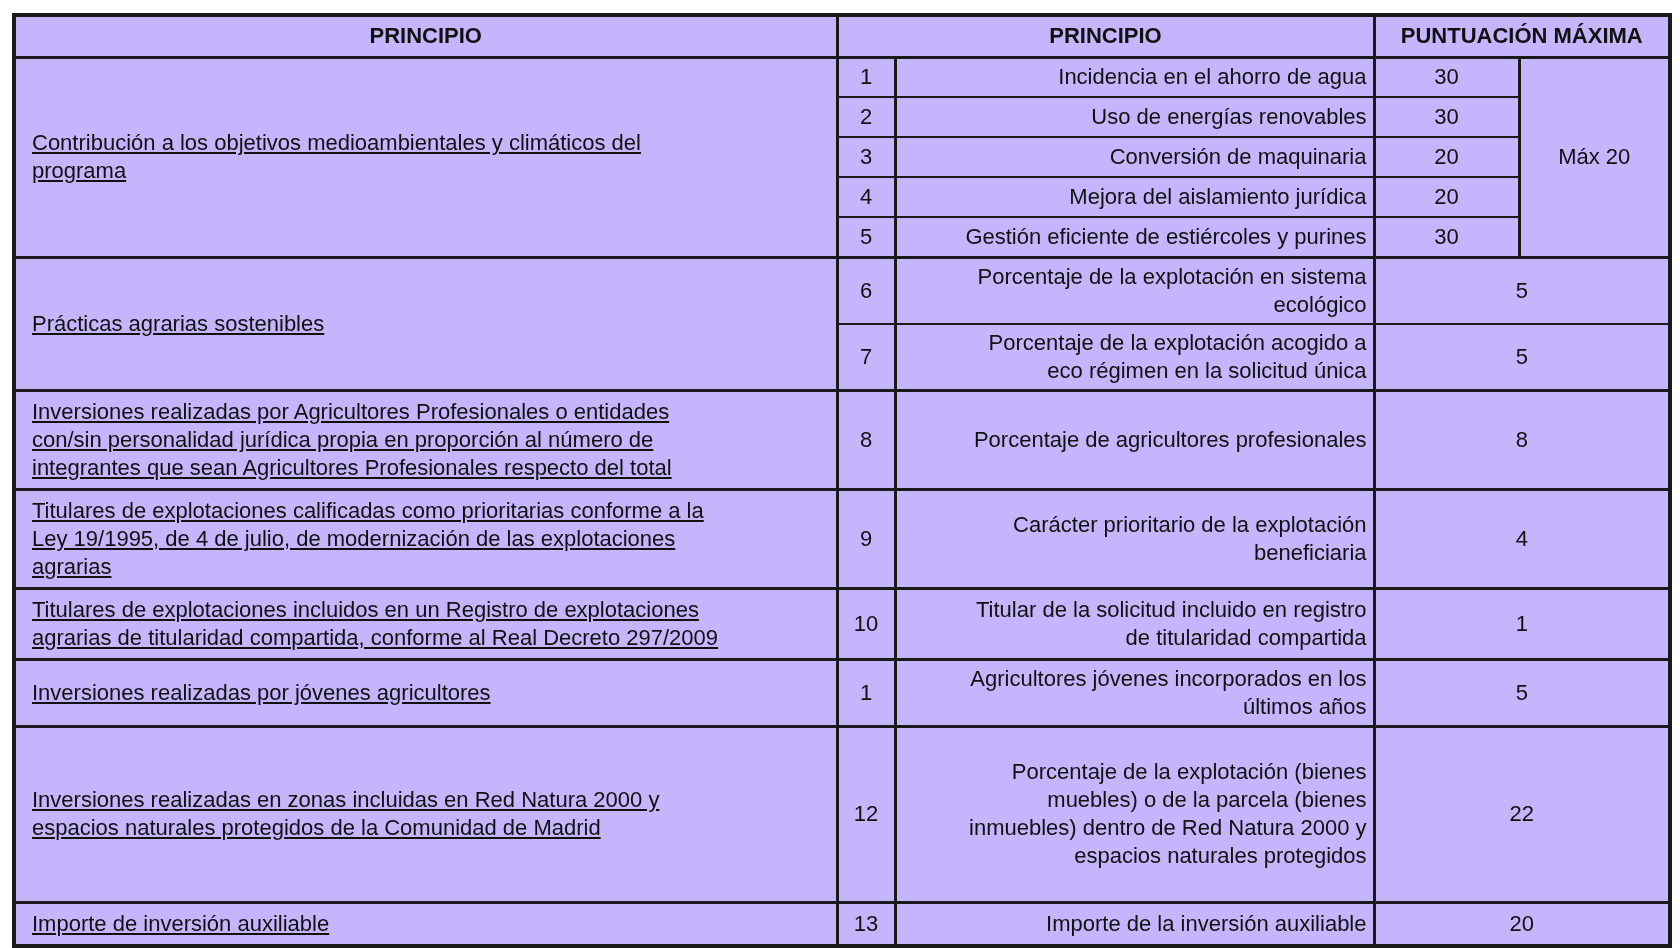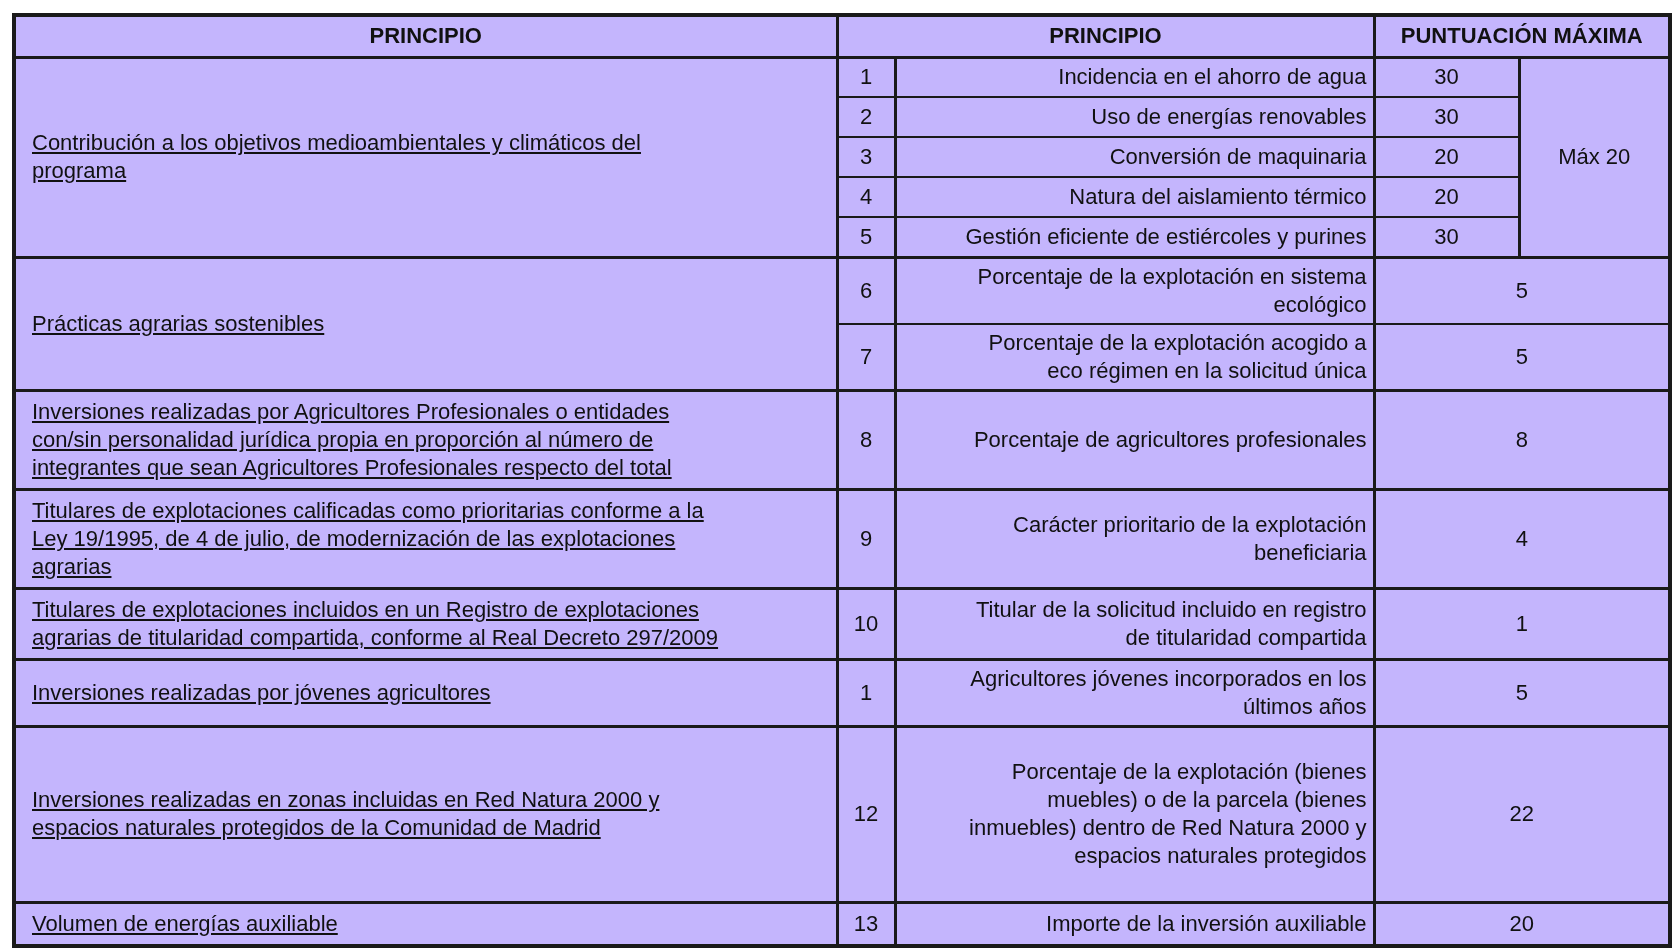--- a/index.html
+++ b/index.html
@@ -91,21 +91,21 @@
       <td class="crit">Uso de energías renovables</td>
       <td class="score">30</td>
     </tr>
     <tr style="height:40px">
       <td class="num">3</td>
       <td class="crit">Conversión de maquinaria</td>
       <td class="score">20</td>
     </tr>
     <tr style="height:40px">
       <td class="num">4</td>
-      <td class="crit">Natura del aislamiento térmico</td>
+      <td class="crit">Mejora del aislamiento jurídica</td>
       <td class="score">20</td>
     </tr>
     <tr style="height:40px">
       <td class="num">5</td>
       <td class="crit">Gestión eficiente de estiércoles y purines</td>
       <td class="score">30</td>
     </tr>
 
     <tr class="gs" style="height:66px">
       <td rowspan="2" class="principio">Prácticas agrarias sostenibles</td>
@@ -162,20 +162,20 @@
 espacios naturales protegidos de la Comunidad de Madrid</td>
       <td class="num">12</td>
       <td class="crit">Porcentaje de la explotación (bienes
 muebles) o de la parcela (bienes
 inmuebles) dentro de Red Natura 2000 y
 espacios naturales protegidos</td>
       <td colspan="2" class="score">22</td>
     </tr>
 
     <tr class="gs" style="height:41px">
-      <td class="principio">Volumen de energías auxiliable</td>
+      <td class="principio">Importe de inversión auxiliable</td>
       <td class="num">13</td>
       <td class="crit">Importe de la inversión auxiliable</td>
       <td colspan="2" class="score">20</td>
     </tr>
   </tbody>
     </table>
 </div>
 
 </body></html>

